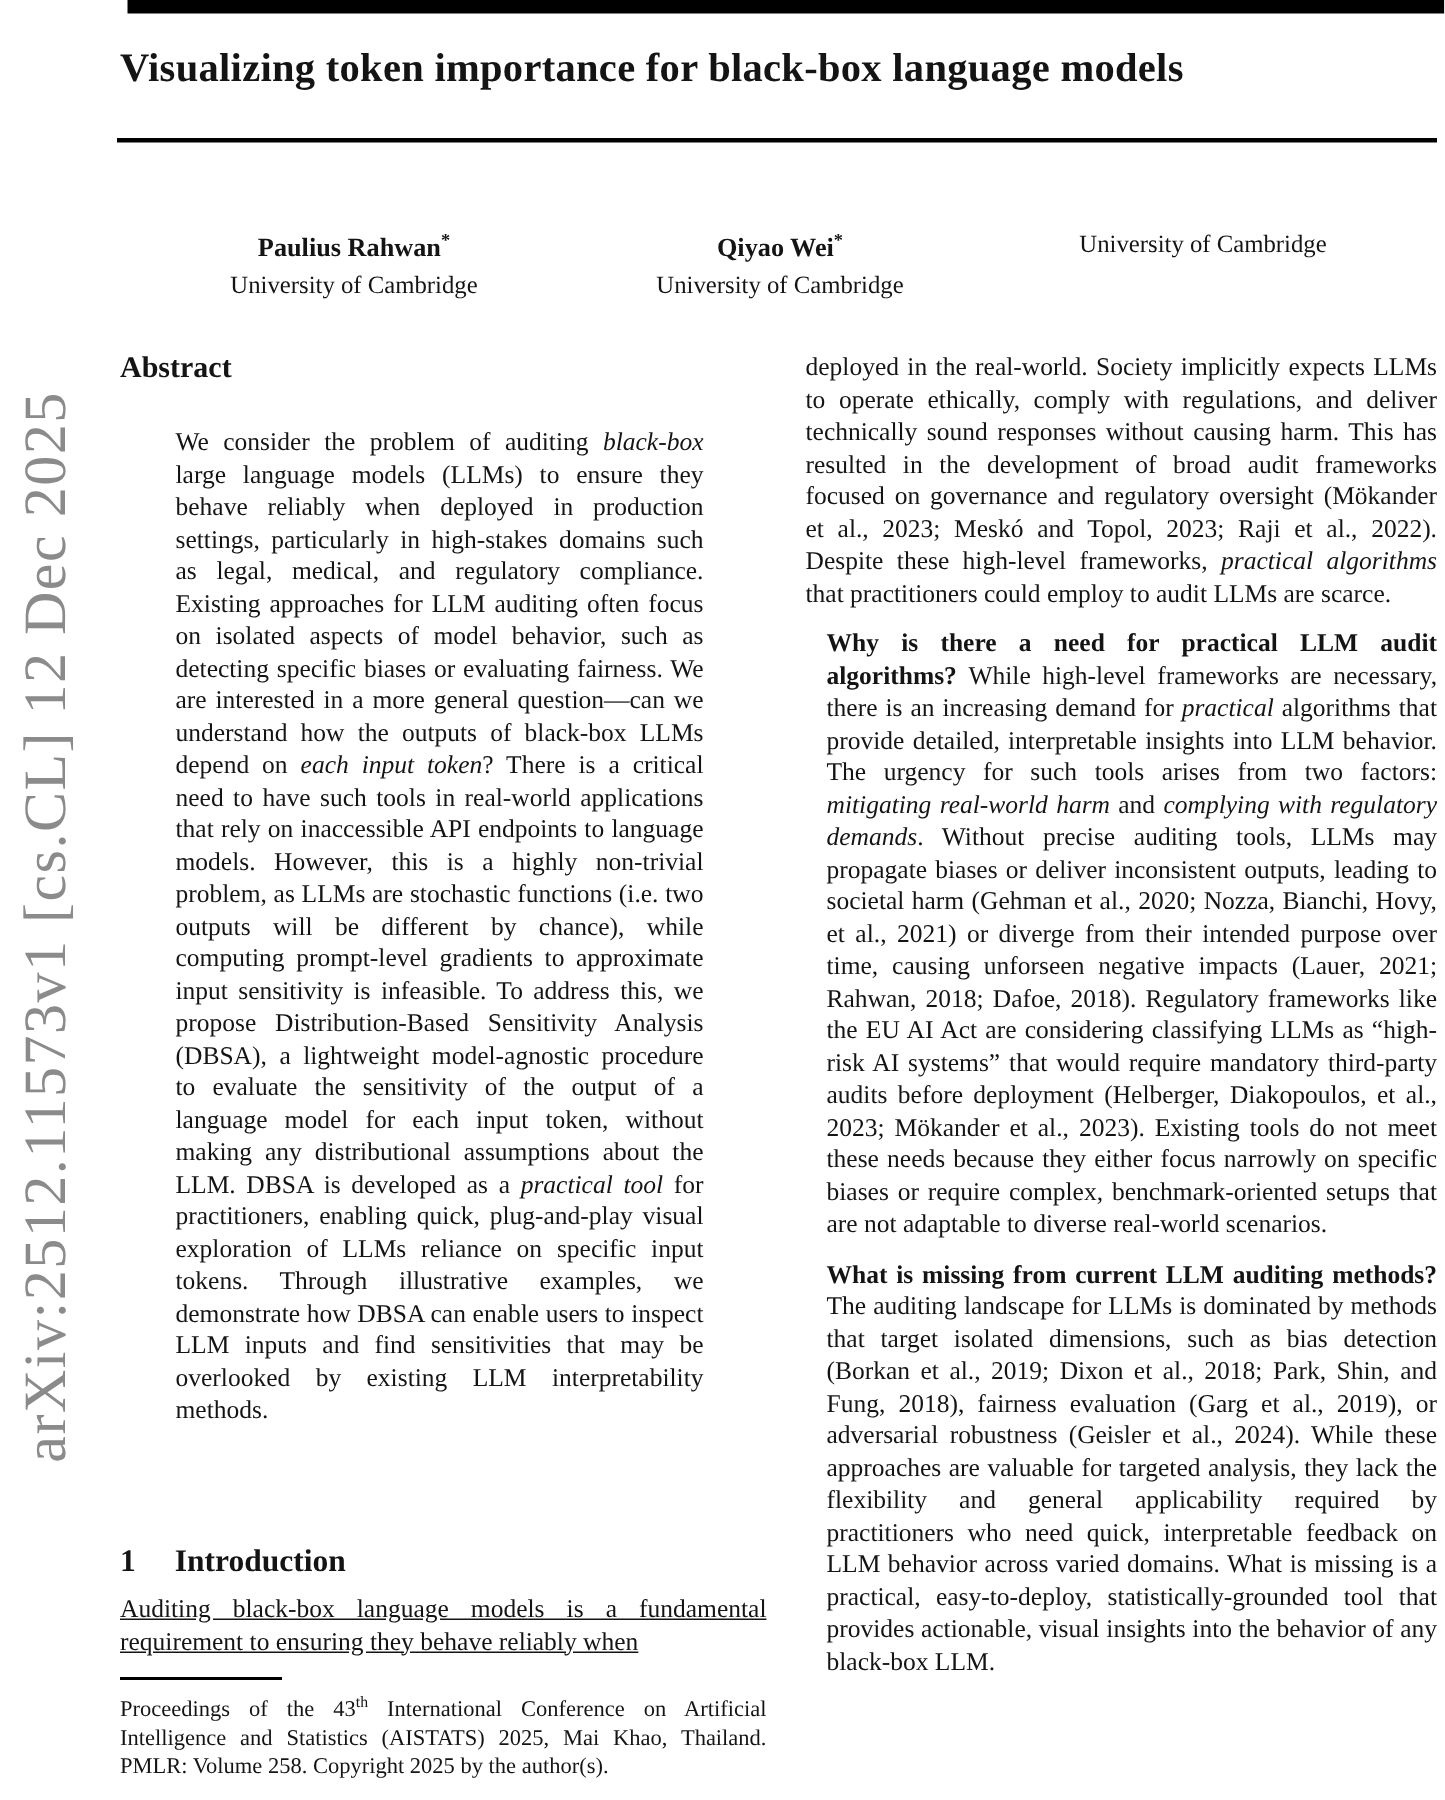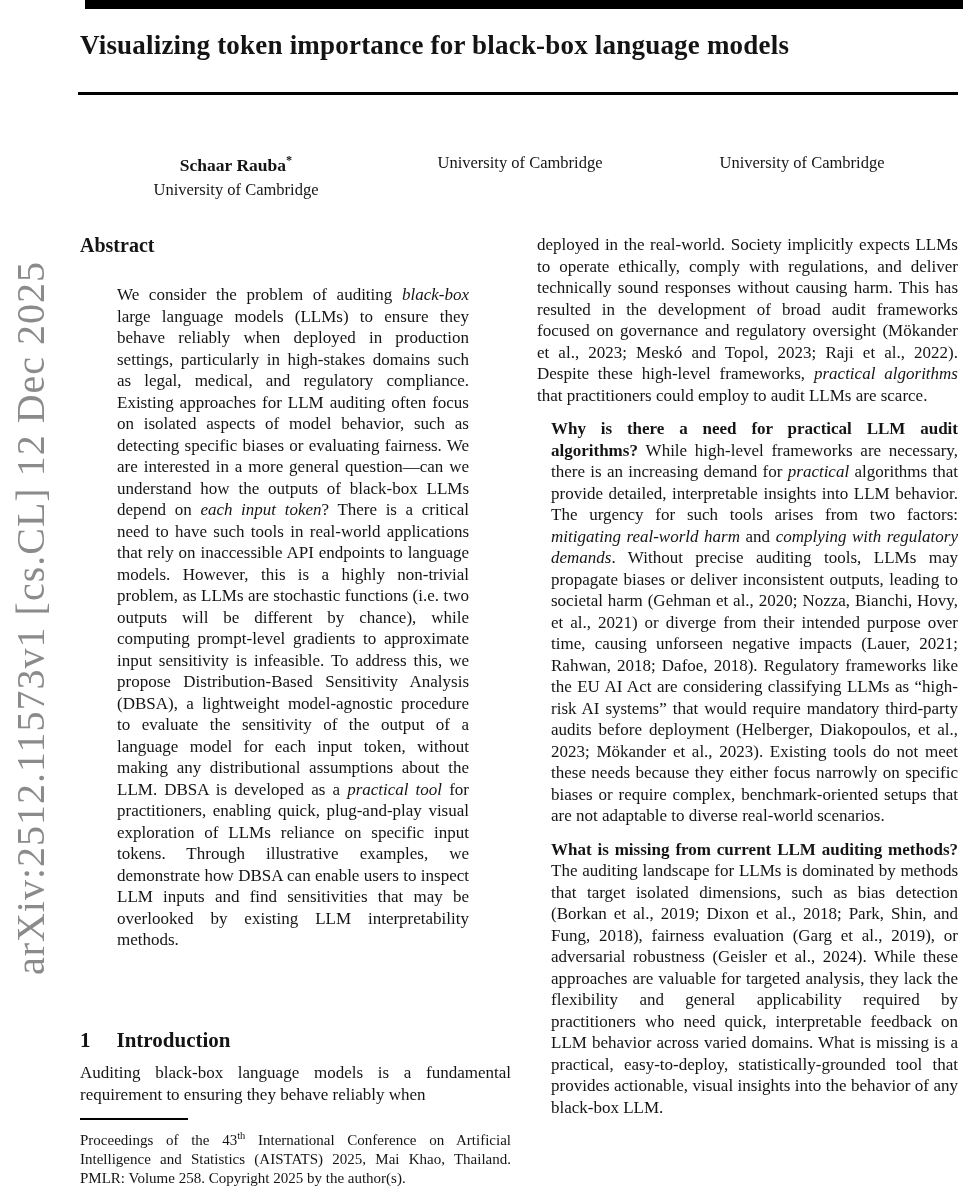--- a/index.html
+++ b/index.html
@@ -71,20 +71,21 @@
     font-size: 21px;
     font-weight: bold;
   }
   .sec-num { margin-right: 26px; }
   .intro-para {
     position: absolute;
     left: 80px; top: 1062px; width: 431px;
     font-size: 17px;
     line-height: 21.5px;
     text-align: justify;
+    text-decoration: underline;
   }
   .footnote-rule {
     position: absolute;
     left: 80px; top: 1118px; width: 108px; height: 2px;
     background: #000000;
   }
   .footnote {
     position: absolute;
     left: 80px; top: 1126px; width: 431px;
     font-size: 15px;
@@ -109,25 +110,26 @@
 
 <div class="page">
 
   <div class="topbar"></div>
 
   <h1 class="title">Visualizing token importance for black-box language models</h1>
 
   <div class="title-rule"></div>
 
   <div class="author a0">
-    <div class="author-name"><span>Schaar Rauba</span><sup>*</sup></div>
+    <div class="author-name"><span>Paulius Rahwan</span><sup>*</sup></div>
     <div class="author-affil">University of Cambridge</div>
   </div>
 
   <div class="author a1">
+    <div class="author-name"><span>Qiyao Wei</span><sup>*</sup></div>
     <div class="author-affil">University of Cambridge</div>
   </div>
 
   <div class="author a2">
     <div class="author-affil">University of Cambridge</div>
   </div>
 
   <div class="watermark">arXiv:2512.11573v1  [cs.CL]  12 Dec 2025</div>
 
   <div class="abstract-heading">Abstract</div>

